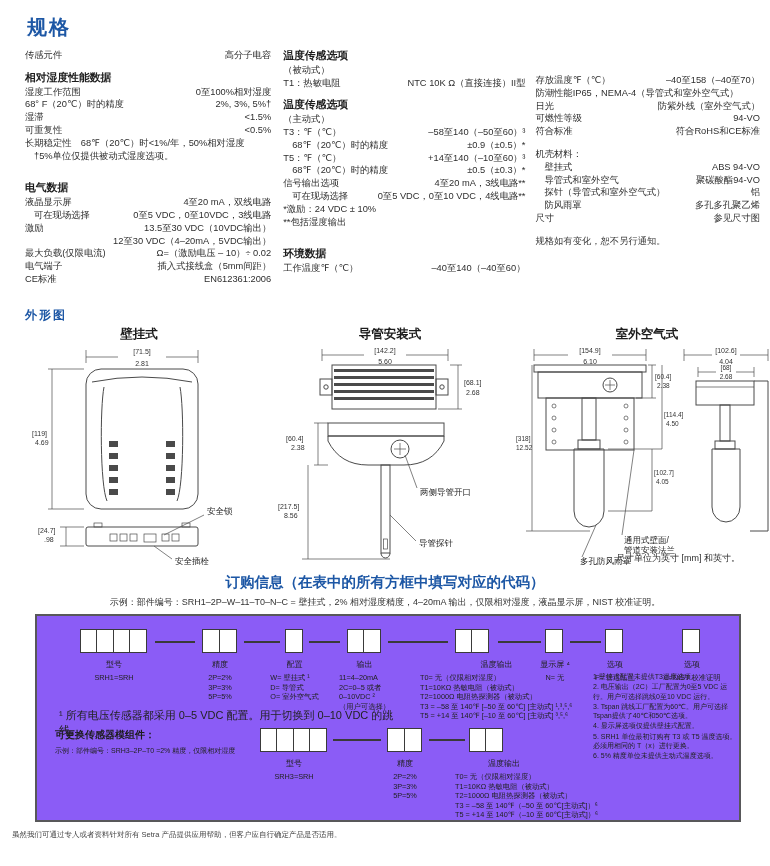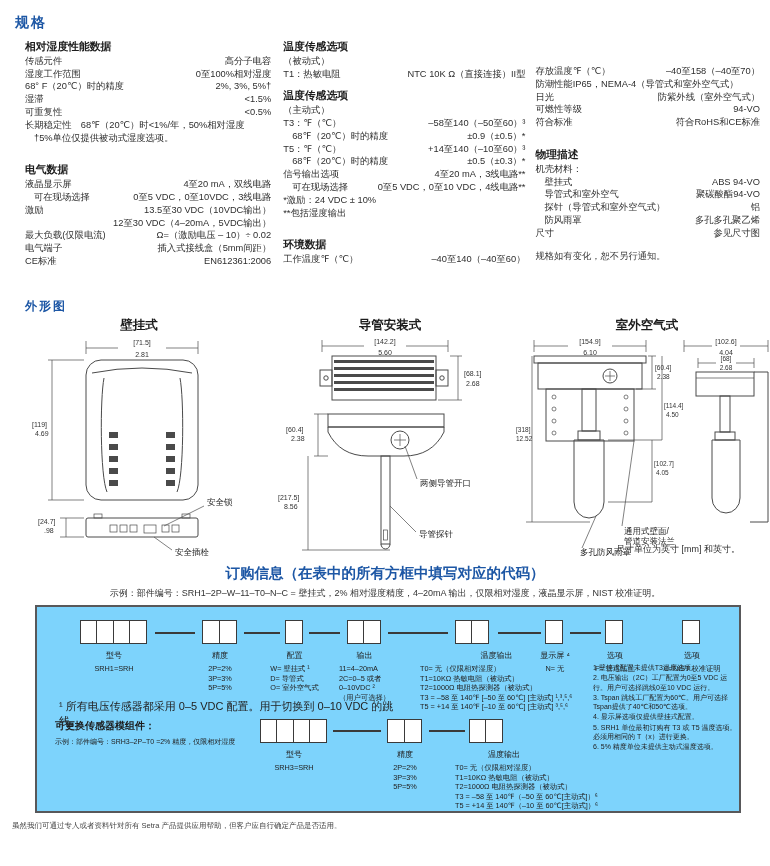--- a/index.html
+++ b/index.html
@@ -1,21 +1,21 @@
 <!DOCTYPE html>
 <html><head>
 <meta charset="utf-8">
 <style>
   html,body{margin:0;padding:0;}
   body{
     width:770px;height:866px;overflow:hidden;background:#ffffff;
     font-family:"Liberation Sans","DejaVu Sans",sans-serif;color:#2e2e2e;
     position:relative;box-sizing:border-box;padding:14px 0 0 0;
   }
-  .h-blue{color:#1d57a5;font-weight:bold;font-size:14px;letter-spacing:2px;margin:0 0 8px 15px;}
+  .h-blue{color:#1d57a5;font-weight:bold;font-size:20px;letter-spacing:2px;margin:0 0 8px 27px;}
   .h-blue2{color:#1d57a5;font-weight:bold;font-size:12px;letter-spacing:2px;margin:10px 0 2px 25px;}
 
   
   .specs{display:flex;padding:0 10px 0 25px;min-height:248px;}
   .spec-col{font-size:9.3px;line-height:12.8px;color:#2e2e2e;}
   .spec-col.c1{width:250px;margin-right:12px;}
   .spec-col.c2{width:246px;margin-right:10px;}
   .spec-col.c3{width:228px;padding-top:25px;}
   .sec-head{font-weight:bold;font-size:10.8px;margin:9px 0 2px;color:#1c1c1c;}
   .sitem:first-of-type .sec-head{margin-top:0;}
@@ -35,21 +35,21 @@
   .st .thin{stroke-width:0.7;}
   .st .fill{fill:#4a4a4a;stroke:none;}
   text.dim{font-size:7px;fill:#333;font-family:"Liberation Sans",sans-serif;}
   text.dim6{font-size:6.5px;fill:#333;}
   text.cn{font-size:8.5px;fill:#1c1c1c;}
   .dims-note{position:absolute;right:30px;bottom:0;font-size:9px;color:#2e2e2e;}
 
   
   .ord-title{color:#1d57a5;font-weight:bold;font-size:14.5px;text-align:center;margin:8px 0 4px;}
   .ord-example{font-size:9px;text-align:center;color:#333;margin-bottom:5px;}
-  .opanel{position:relative;margin-left:35px;width:702px;height:204px;background:#7dd3fc;border:2px solid #58585a;}
+  .opanel{position:relative;margin-left:35px;width:702px;height:204px;background:#8b5cf6;border:2px solid #58585a;}
   .og-host{position:absolute;left:0;top:0;right:0;bottom:0;}
   .og{position:absolute;top:13px;text-align:center;font-size:8px;color:#222;}
   .og-mod .og{top:112px;}
   .oboxes{display:flex;justify-content:center;}
   .obox{width:16px;height:22px;border:1.5px solid #3a3a3a;background:#fff;margin-left:-1.5px;}
   .ohead{font-size:8px;margin-top:6px;color:#222;}
   .opts{display:inline-block;text-align:left;font-size:7.3px;line-height:9.5px;margin-top:3px;color:#222;}
   .opts .opt{white-space:nowrap;}
   .og-top > .og:nth-of-type(1){left:2px;width:150px;}
   .og-top > .og:nth-of-type(2){left:138px;width:90px;}
@@ -82,34 +82,34 @@
 </style>
 </head>
 <body>
 
 <h1 class="h-blue">规格</h1>
 
 <div class="specs">
   <div class="spec-col c1">
 
       <div class="sitem">
-        <div class="sec-head">相对湿度性能数据</div>
-
-      </div>
-
-      <div class="sitem">
 
         <div class="spec-row">
           <span class="lab">传感元件</span>
           <span class="val">高分子电容</span>
         </div>
 
       </div>
 
       <div class="sitem">
+        <div class="sec-head">相对湿度性能数据</div>
+
+      </div>
+
+      <div class="sitem">
 
         <div class="spec-row">
           <span class="lab">湿度工作范围</span>
           <span class="val">0至100%相对湿度</span>
         </div>
 
       </div>
 
       <div class="sitem">
 
@@ -385,24 +385,20 @@
           <span class="val">符合RoHS和CE标准</span>
         </div>
 
       </div>
 
       <div class="sitem">
 
         <div class="spec-gap"></div>
       </div>
 
-      <div class="sitem">
-        <div class="sec-head">物理描述</div>
-
-      </div>
 
       <div class="sitem">
 
         <div class="spec-full">机壳材料：</div>
 
       </div>
 
       <div class="sitem ind">
 
         <div class="spec-row">

